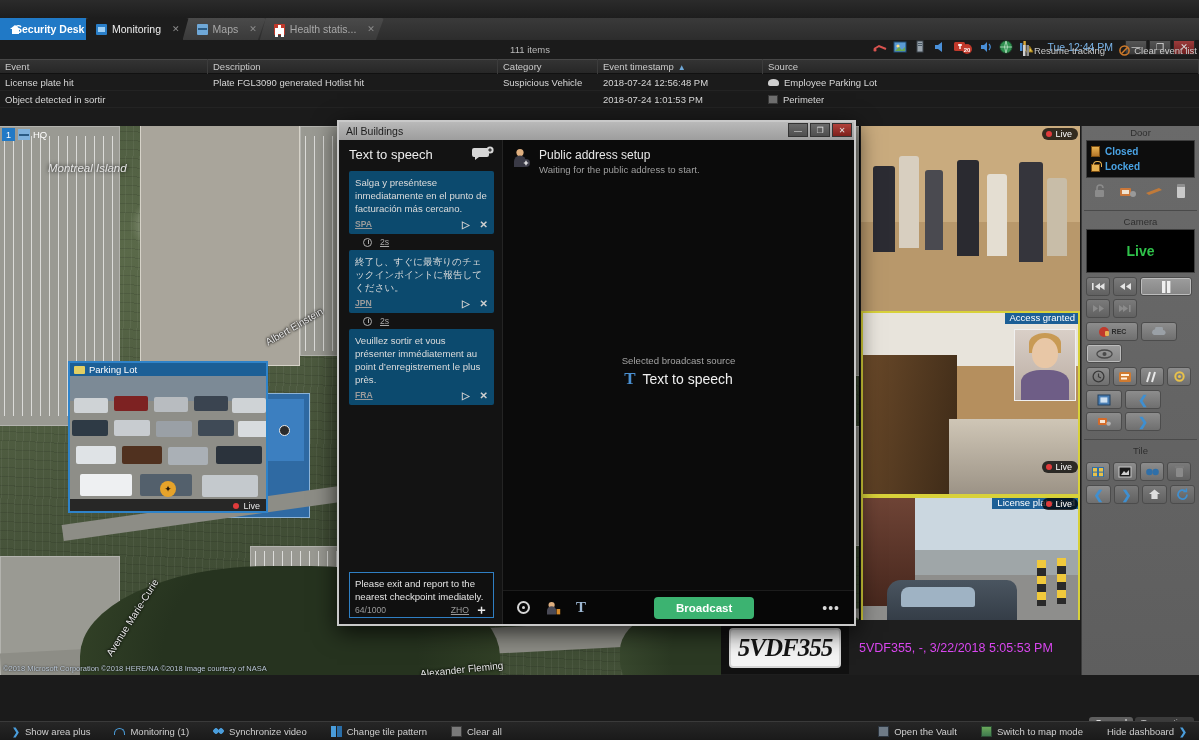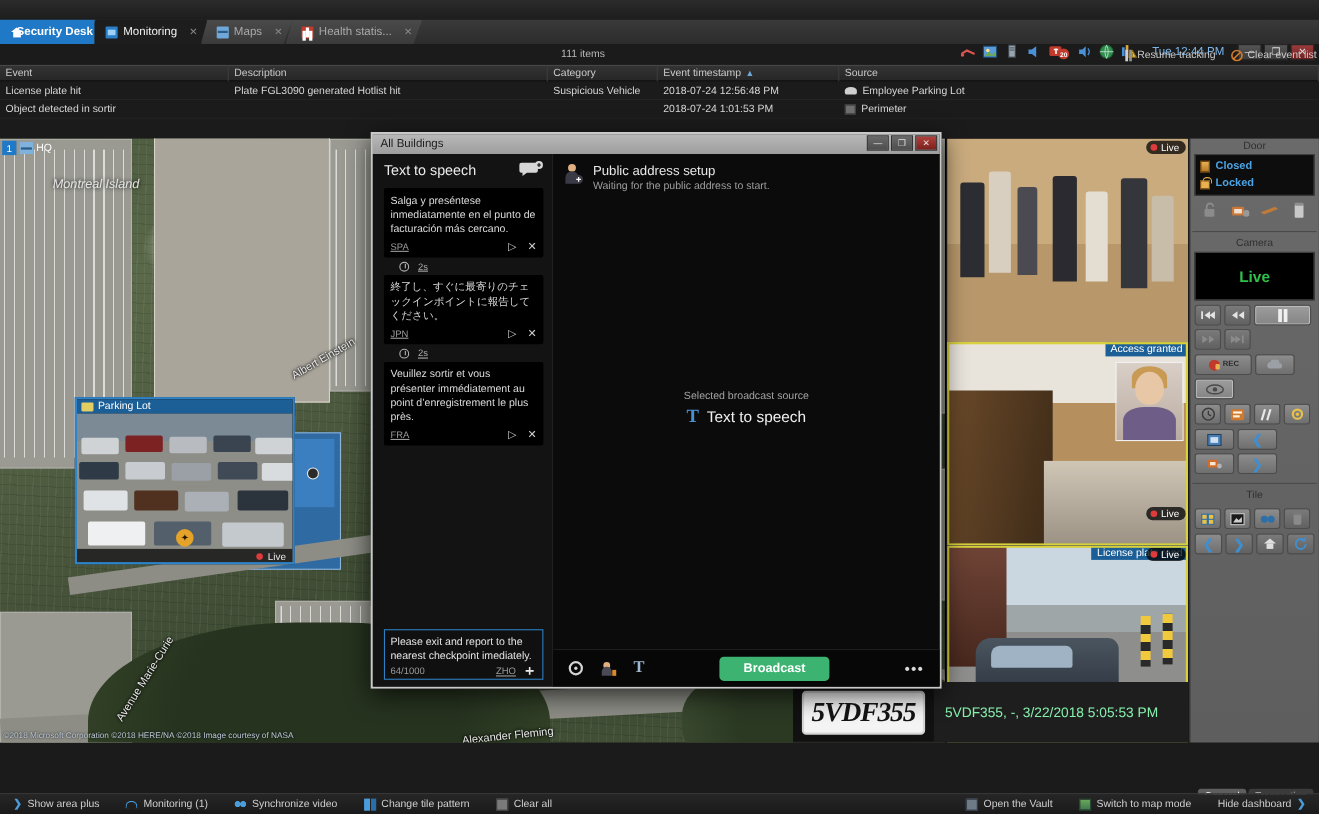--- a/index.html
+++ b/index.html
@@ -193,21 +193,21 @@
 
   
   .platebar{ position:absolute; left:721px; top:620px; width:359px; height:55px;
     background:#1e1e1e; display:flex; align-items:center; gap:10px; }
   .plateimg{ width:128px; height:52px; background:#111; display:flex; align-items:center;
     justify-content:center; }
   .plateimg .plate{ width:112px; height:40px; background:#f4f4f4; border:2px solid #d5d5d5;
     border-radius:4px; color:#141414; font-family:"Liberation Serif", serif; font-weight:bold;
     font-size:25px; display:flex; align-items:center; justify-content:center; font-style:italic;
     letter-spacing:-1px;}
-  .plateinfo{ font-size:12.5px; color:#86efac; }
+  .plateinfo{ font-size:12.5px; color:#d946ef; }
 
   
   .dash{ position:absolute; left:1081px; top:126px; width:118px; height:549px;
     background:linear-gradient(#6a6a6a,#5e5e5e); border-left:1px solid #3a3a3a;}
   .dsec{ margin:0; padding:0 4px 4px; }
   .dtitle{ text-align:center; font-size:9.5px; color:#2f2f2f; height:14px; line-height:14px;}
   .dpanel{ background:#0d0d0d; border:1px solid #3f3f3f; padding:3px 4px; }
   .drow{ display:flex; align-items:center; gap:5px; font-size:10px; color:#4aa3e4;
     font-weight:bold; height:15px;}
   .drow .g{ width:9px; height:11px; display:inline-block; flex:none;}
@@ -275,24 +275,24 @@
     font-size:8px; color:#e4e4e4;}
   .mwb.close{ background:linear-gradient(#b1413b,#7d201c); }
   .mbody{ position:absolute; left:0; top:18px; right:0; bottom:0; display:flex;
     background:#090909; }
   
   .lpane{ width:164px; background:#131313; border-right:1px solid #242424;
     display:flex; flex-direction:column; padding:6px 8px 6px 10px; position:relative;}
   .ttshead{ display:flex; align-items:center; justify-content:space-between; margin-bottom:9px;}
   .ttstitle{ font-size:13px; color:#ececec; }
   .ttsicon{ width:22px; height:16px; position:relative; }
-  .msgcard{ background:#000000; border-radius:2px; padding:5px 6px 3px;
+  .msgcard{ background:#0c4a6e; border-radius:2px; padding:5px 6px 3px;
     font-size:9.6px; color:#dcdcdc; line-height:13px; margin-bottom:0; }
   .msgcard .mtext{ margin-bottom:3px; }
-  .msgfoot{ display:flex; align-items:flex-end; justify-content:space-between; }
+  .msgfoot{ display:flex; align-items:flex-end; justify-content:space-between;font-weight:bold; }
   .lang{ font-size:8.6px; color:#9b9b9b; text-decoration:underline; }
   .mfbtns{ display:flex; gap:10px; align-items:center; color:#cfcfcf; font-size:10px;}
   .gap{ display:flex; align-items:center; gap:8px; font-size:8.6px; color:#a9a9a9;
     padding:3px 0 3px 14px; }
   .clockg{ width:9px; height:9px; border-radius:50%; border:1px solid #b0b0b0; position:relative;}
   .clockg::after{content:""; position:absolute; left:3.5px; top:1.5px; width:1px; height:4px; background:#b0b0b0;}
   .gap .u{ text-decoration:underline; }
   .composer{ margin-top:auto; background:#101010; border:1px solid #2f7fc4;
     padding:4px 5px 2px; }
   .composer .ctext{ font-size:9.6px; color:#e4e4e4; line-height:13px; }

